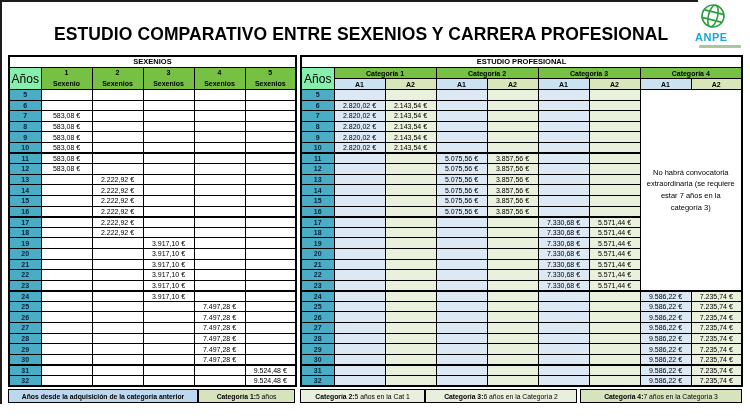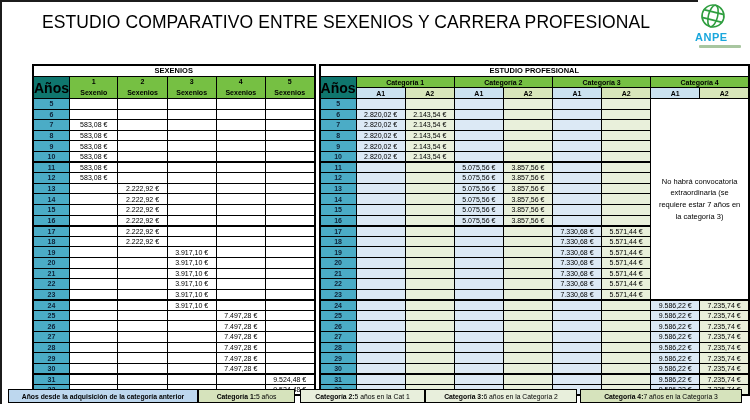--- a/index.html
+++ b/index.html
@@ -1,31 +1,31 @@
 <!DOCTYPE html>
 <html><head>
 <meta charset="utf-8">
 <style>
   html,body{margin:0;padding:0;}
   body{width:750px;height:420px;position:relative;background:#ffffff;
        font-family:"Liberation Sans",sans-serif;color:#000;overflow:hidden;}
   .edge-top{position:absolute;top:0;left:0;width:698px;height:2px;background:#1c1c1c;}
   .edge-left{position:absolute;top:0;left:0;width:2px;height:404px;background:#1c1c1c;}
-  .title{position:absolute;top:12px;left:42px;font-size:17.5px;font-weight:normal;
-         white-space:nowrap;letter-spacing:.1px;margin:0;}
+  .title{position:absolute;top:12px;left:42px;font-size:17.5px;font-weight:bold;
+         white-space:nowrap;letter-spacing:.1px;margin:12px;}
   .logo{position:absolute;top:3px;left:695px;width:50px;line-height:1;}
   .logo .name{font-size:11px;font-weight:bold;color:#1aa7dd;letter-spacing:.5px;margin-top:-1px;}
   .logo .tagline{margin:2px auto 0;width:42px;height:3px;background:#a8c6a0;border-radius:1px;}
 
-  .tables{position:absolute;left:8px;top:64px;display:flex;gap:3px;align-items:flex-start;margin-left:24px;}
+  .tables{position:absolute;left:8px;top:55px;display:flex;gap:3px;align-items:flex-start;}
   table{border-collapse:collapse;table-layout:fixed;border:2px solid #000;}
   th,td{border:1px solid #000;padding:0;overflow:hidden;white-space:nowrap;
         font-size:7px;line-height:1;text-align:center;vertical-align:middle;}
   .band{height:10px;font-size:7.5px;font-weight:bold;background:#fff;}
-  .anos-h{background:#0f766e;font-size:14px;font-weight:bold;}
+  .anos-h{background:#86efac;font-size:12px;font-weight:normal;}
   .sex-h{background:#76C043;font-size:7px;font-weight:bold;line-height:1.5;height:21px;}
   .cat-h{background:#76C043;font-size:7px;font-weight:bold;height:10px;}
   .sub-a1{background:#CBE2F0;font-weight:bold;height:10px;}
   .sub-a2{background:#D8E6BA;font-weight:bold;height:10px;}
   .yr{background:#4BACC6;font-weight:bold;color:#0d2238;}
   .data-row{height:10.6px;}
   .a1{background:#DCE9F5;}
   .a2{background:#E9F0DB;}
   .note-cell{background:#fff;white-space:normal;font-size:7.5px;line-height:1.55;padding:8px 5px;}
   .thick td{border-top-width:2px;}

